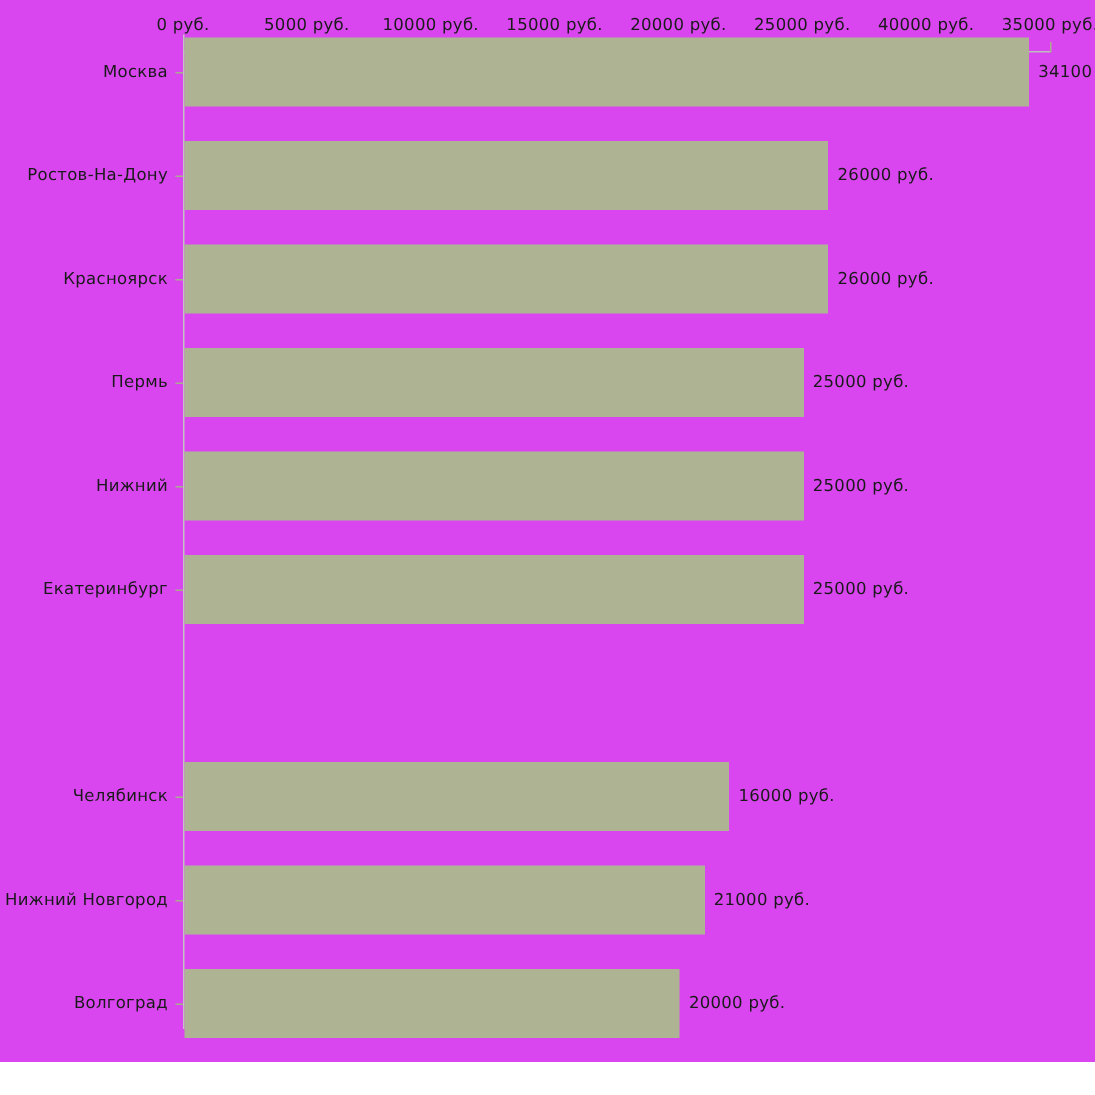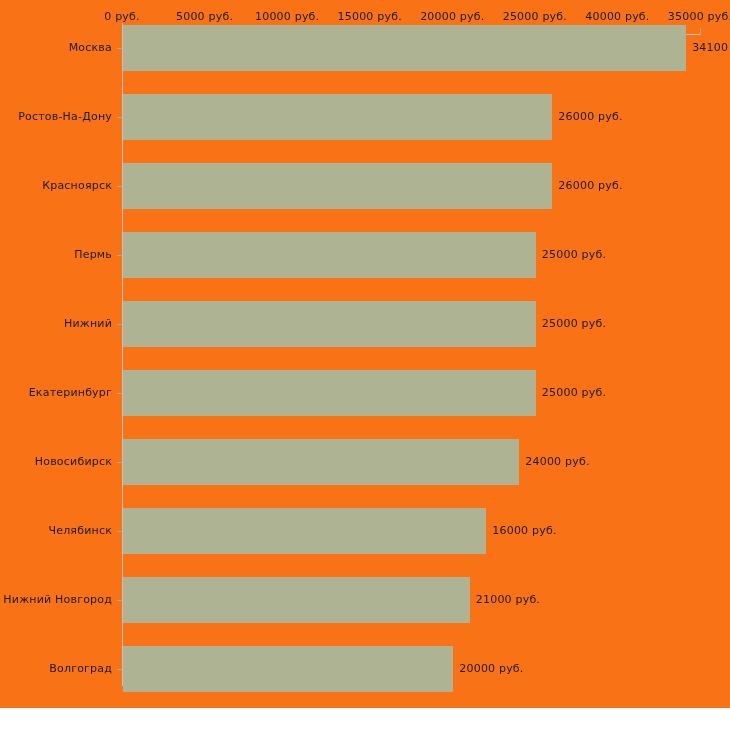--- a/index.html
+++ b/index.html
@@ -10,21 +10,21 @@
   body {
     width: 730px;
     height: 730px;
     font-family: "DejaVu Sans", "Liberation Sans", sans-serif;
     overflow: hidden;
   }
   #chart-root {
     position: relative;
     width: 730px;
     height: 708px;
-    background: #f97316;
+    background: #d946ef;
   }
 
   
   #top-axis {
     position: absolute;
     left: 0;
     top: 0;
     width: 730px;
     height: 36px;
   }
@@ -185,26 +185,20 @@
         <div class="ytick-mark" style="top: 23px; background: rgb(168, 173, 140);"></div>
         <div class="bar" style="width: 412.857px; background: rgb(174, 179, 147);"></div>
         <div class="bar-value" style="left: 541.857px; color: rgb(26, 26, 26);">25000 руб.</div>
       </div>
       <div class="row" style="top: 347px; height: 46px;">
         <div class="cat-label">Екатеринбург</div>
         <div class="ytick-mark" style="top: 23px; background: rgb(168, 173, 140);"></div>
         <div class="bar" style="width: 412.857px; background: rgb(174, 179, 147);"></div>
         <div class="bar-value" style="left: 541.857px; color: rgb(26, 26, 26);">25000 руб.</div>
       </div>
-      <div class="row" style="top: 416px; height: 46px;">
-        <div class="cat-label">Новосибирск</div>
-        <div class="ytick-mark" style="top: 23px; background: rgb(168, 173, 140);"></div>
-        <div class="bar" style="width: 396.343px; background: rgb(174, 179, 147);"></div>
-        <div class="bar-value" style="left: 525.343px; color: rgb(26, 26, 26);">24000 руб.</div>
-      </div>
       <div class="row" style="top: 485px; height: 46px;">
         <div class="cat-label">Челябинск</div>
         <div class="ytick-mark" style="top: 23px; background: rgb(168, 173, 140);"></div>
         <div class="bar" style="width: 363.314px; background: rgb(174, 179, 147);"></div>
         <div class="bar-value" style="left: 492.314px; color: rgb(26, 26, 26);">16000 руб.</div>
       </div>
       <div class="row" style="top: 554px; height: 46px;">
         <div class="cat-label">Нижний Новгород</div>
         <div class="ytick-mark" style="top: 23px; background: rgb(168, 173, 140);"></div>
         <div class="bar" style="width: 346.8px; background: rgb(174, 179, 147);"></div>

